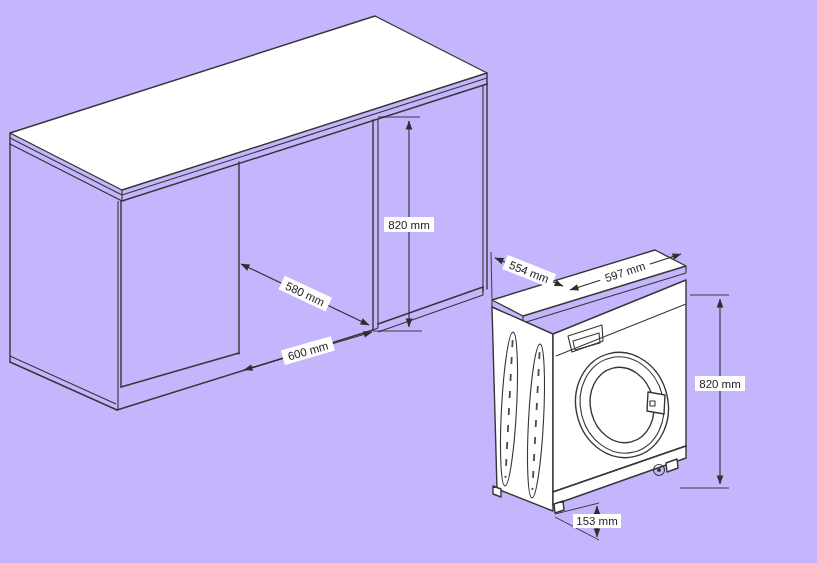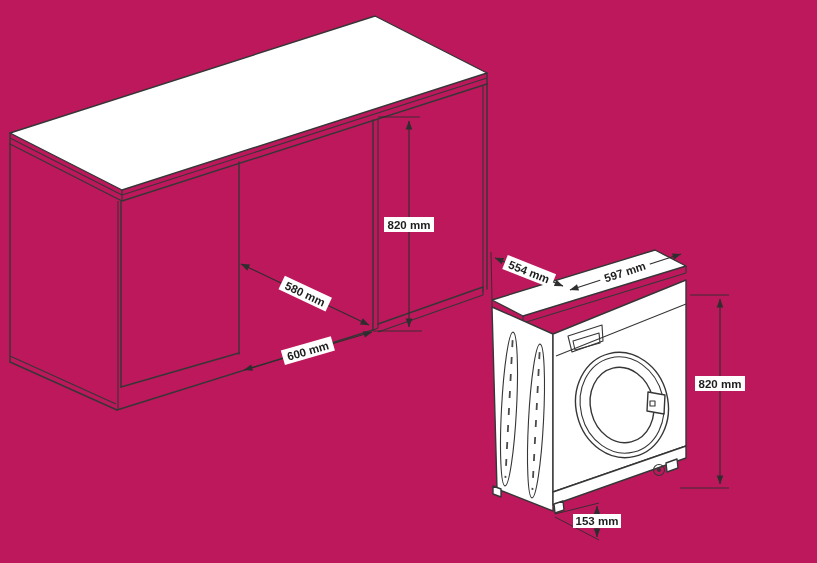--- a/index.html
+++ b/index.html
@@ -1,17 +1,17 @@
 <!DOCTYPE html>
 <html><head>
 <meta charset="utf-8">
 <style>
   html,body{margin:0;padding:0;background:#fff;}
-  .stage{position:relative;width:817px;height:563px;background:#be185d;overflow:hidden;
-         font-family:"Liberation Sans", sans-serif;font-weight:bold;}
+  .stage{position:relative;width:817px;height:563px;background:#c4b5fd;overflow:hidden;
+         font-family:"Liberation Sans", sans-serif;}
   svg{position:absolute;left:0;top:0;}
   .edge{fill:none;stroke:#363636;stroke-width:1.4;stroke-linejoin:round;stroke-linecap:round;}
   .edge-thin{fill:none;stroke:#363636;stroke-width:1.1;stroke-linejoin:round;}
   .face{fill:#ffffff;stroke:#363636;stroke-width:1.4;stroke-linejoin:round;}
   .dim{fill:none;stroke:#2e2e2e;stroke-width:1.1;}
   .ext{fill:none;stroke:#2e2e2e;stroke-width:0.9;}
   .lbl-bg{fill:#ffffff;stroke:none;}
   text.lbl{font-family:"Liberation Sans", sans-serif;font-size:11.5px;fill:#1d1d1d;
            text-anchor:middle;}
   .vent-shade{fill:none;stroke:#4a4a4a;stroke-width:1.8;stroke-dasharray:7 10;}

